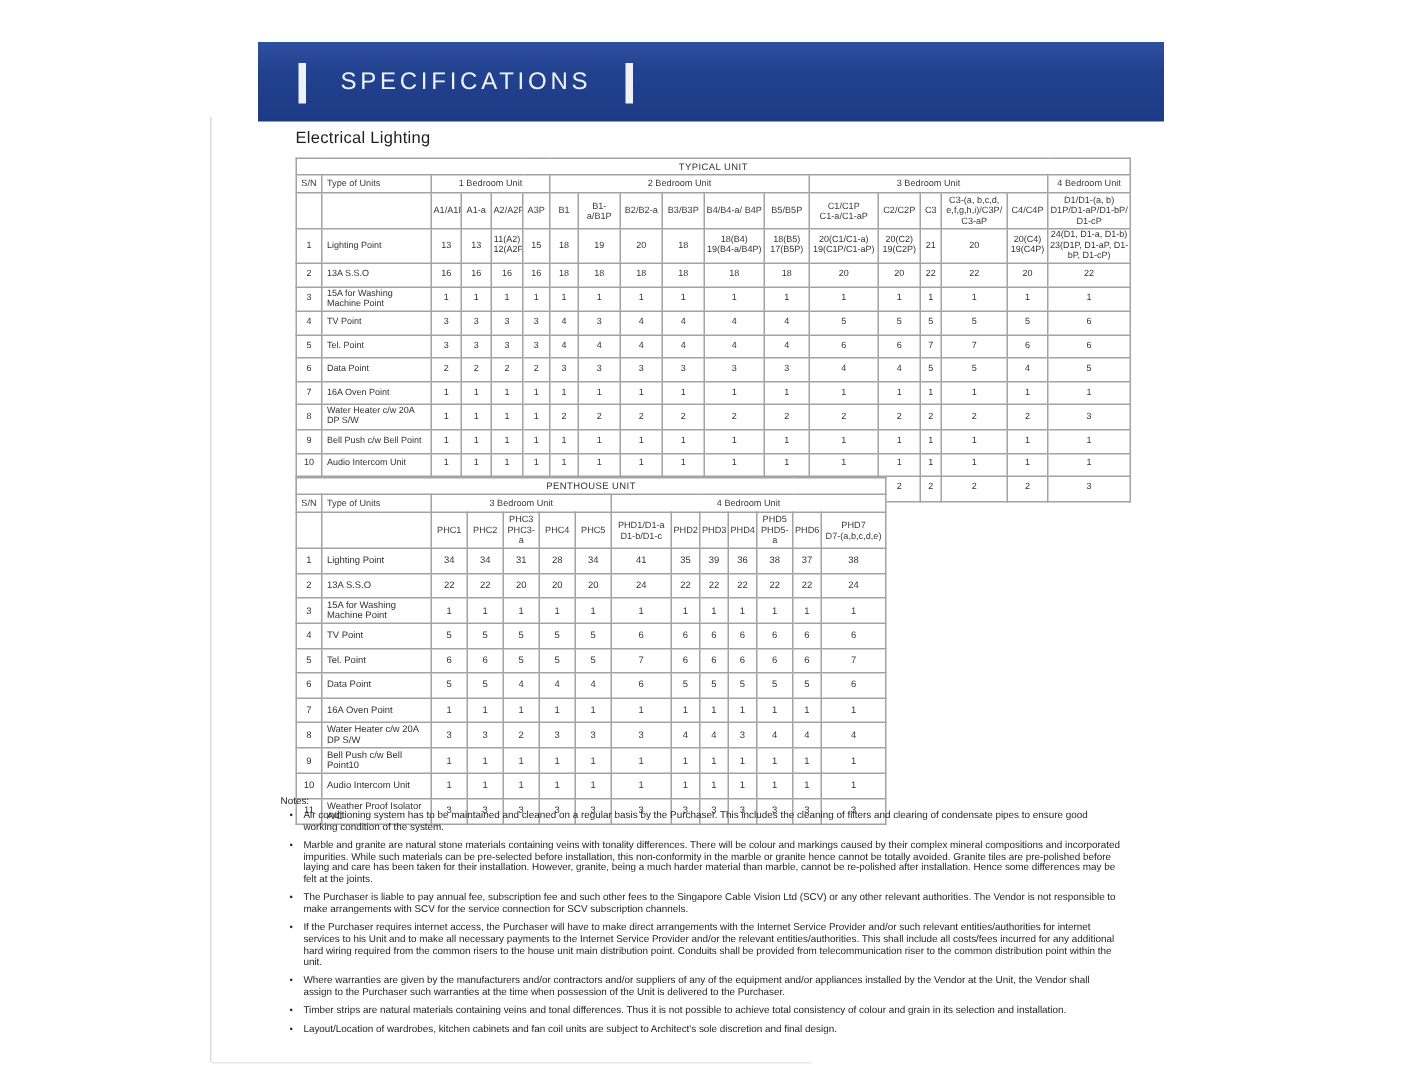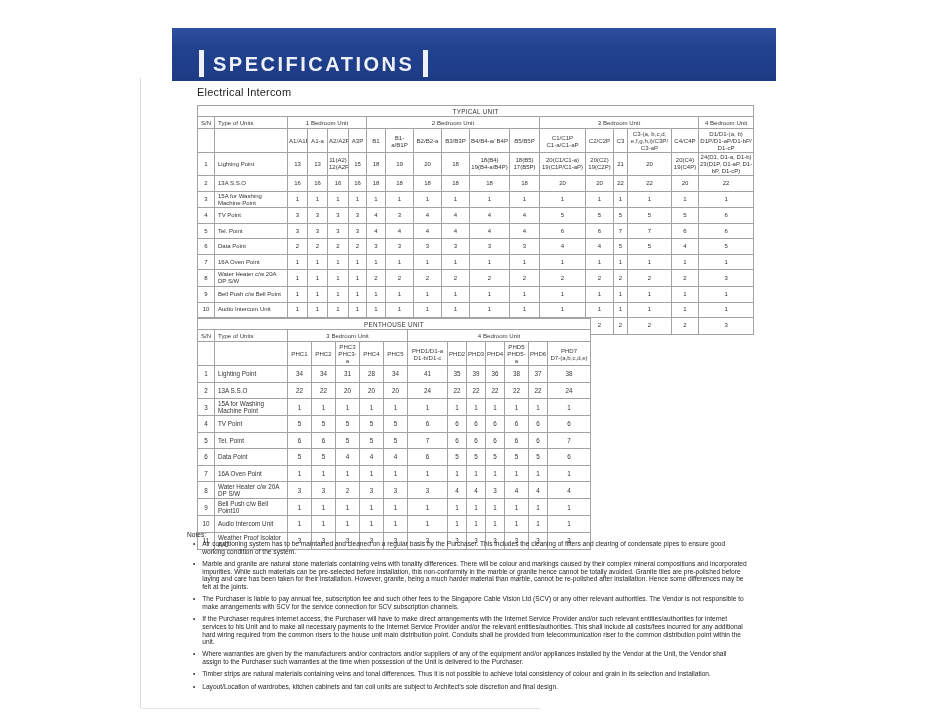--- a/index.html
+++ b/index.html
@@ -14,21 +14,21 @@
   .page-edge-bottom{position:absolute;left:141px;top:708px;width:400px;height:1px;background:#e6e6e6;}
 
   
   .header-band{
     position:absolute;left:172px;top:28px;width:604px;height:53px;
     background:linear-gradient(180deg,#2e509f 0%,#22428f 35%,#1d3a85 100%);
   }
   .band-title-row{position:absolute;left:27px;bottom:4px;display:flex;align-items:center;gap:9px;}
   .band-bar{width:5px;height:27px;background:#eef2f8;}
   .band-title{
-    margin:0;font-size:20px;font-weight:700;letter-spacing:2.5px;
+    margin:14px;font-size:16px;font-weight:400;letter-spacing:2.5px;
     color:#eef2f8;font-family:"Liberation Sans", sans-serif;line-height:1;
   }
 
   .section-title{
     position:absolute;left:197px;top:86px;margin:0;
     font-size:11px;font-weight:400;color:#1f1f1f;letter-spacing:0.2px;
   }
 
   
   table.sched{
@@ -67,21 +67,21 @@
   <div class="page-edge-bottom"></div>
 
   <div class="header-band">
     <div class="band-title-row">
       <span class="band-bar"></span>
       <h1 class="band-title">SPECIFICATIONS</h1>
       <span class="band-bar"></span>
     </div>
   </div>
 
-  <h2 class="section-title">Electrical Intercom</h2>
+  <h2 class="section-title">Electrical Lighting</h2>
 
   <table id="typical-table" class="sched">
       <colgroup>
         <col style="width: 17px;">
         <col style="width: 73px;">
         <col style="width: 20px;">
         <col style="width: 20px;">
         <col style="width: 21px;">
         <col style="width: 18px;">
         <col style="width: 19px;">

